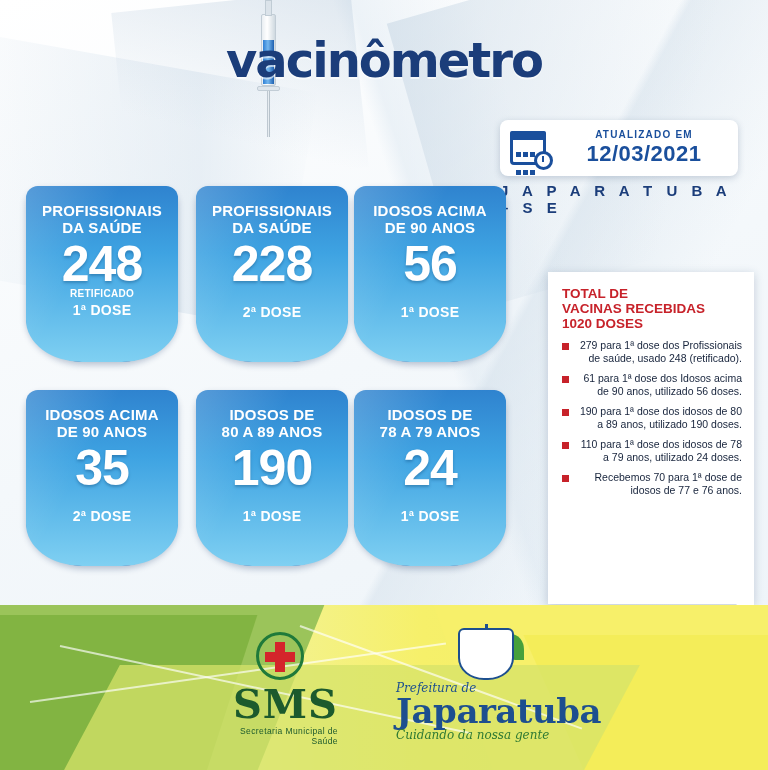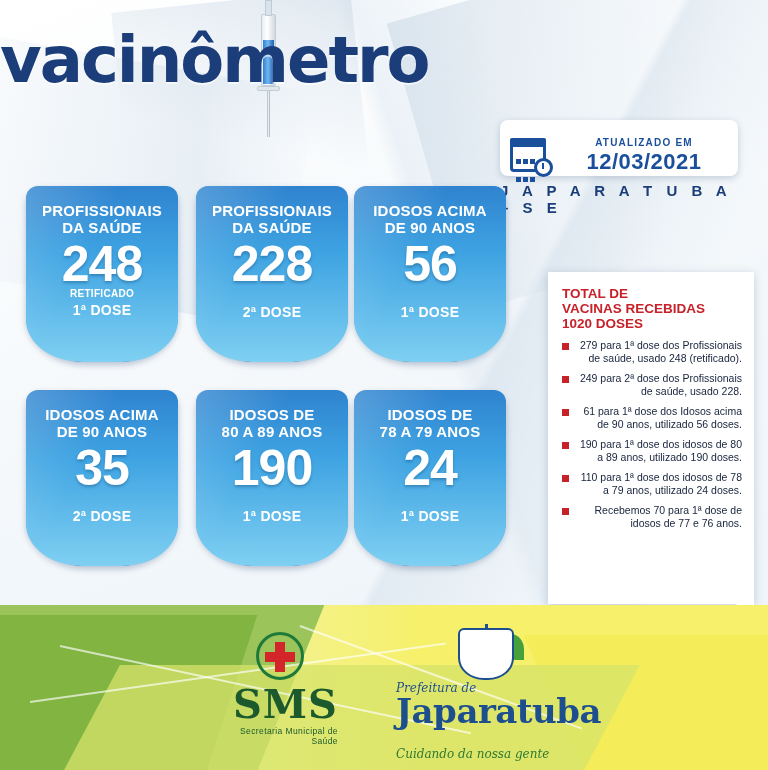--- a/index.html
+++ b/index.html
@@ -59,36 +59,36 @@
     background: #dfe6ec; border: 1px solid #c2cdd6; border-radius: 2px;
   }
   .syringe .needle {
     position: absolute; left: 11px; top: 91px; width: 3px; height: 46px;
     background: linear-gradient(90deg, #aab6c0, #e6ecf1, #9fadb8);
   }
 
   
   .title {
     position: absolute; left: 0; top: 22px; width: 768px;
-    text-align: left;
+    text-align: center;
     font-family: "DejaVu Sans", sans-serif;
     font-weight: bold;
-    font-size: 64px;
+    font-size: 48px;
     letter-spacing: -2px;
     color: #1b3d7a;
     line-height: 76px;
     text-shadow: 0 2px 0 rgba(255,255,255,.6);
   }
 
   
   .date-card {
     position: absolute; left: 500px; top: 120px; width: 238px; height: 56px;
     background: #ffffff; border-radius: 8px;
     box-shadow: 0 2px 7px rgba(30,60,100,.22);
-    display: flex; align-items: flex-end; padding: 0 10px;
+    display: flex; align-items: center; padding: 0 10px;
   }
   .cal-icon { width: 42px; height: 42px; position: relative; flex: 0 0 42px; }
   .cal-icon .body {
     position: absolute; left: 0; top: 4px; width: 36px; height: 34px;
     border: 3px solid #1a4f9c; border-radius: 4px; background: #fff;
   }
   .cal-icon .top {
     position: absolute; left: 0; top: 4px; width: 36px; height: 9px;
     background: #1a4f9c; border-radius: 2px 2px 0 0;
   }
@@ -257,21 +257,21 @@
   .pref-small {
     font-family: "DejaVu Serif", serif; font-size: 12px; color: #1d4f8f;
     font-style: italic; line-height: 12px;
   }
   .pref-name {
     font-family: "DejaVu Serif", serif; font-weight: bold; font-size: 34px;
     color: #1d4f8f; line-height: 34px; letter-spacing: -.5px;
   }
   .pref-tag {
     font-family: "DejaVu Serif", serif; font-style: italic; font-size: 12px;
-    color: #2f7a33; margin-top: 19px;
+    color: #2f7a33; margin-top: 0;
   }
 </style>
 </head>
 <body>
 
 <div id="page">
 
   <div class="bg-top"></div>
   <div class="bg-fold-a"></div>
   <div class="bg-fold-b"></div>
@@ -371,24 +371,20 @@
   <div class="panel">
     <div class="panel-title">
       <div>TOTAL DE</div>
       <div>VACINAS RECEBIDAS</div>
       <div>1020 DOSES</div>
     </div>
 
     <div class="bullet">
       <div class="sq"></div>
       <div class="txt">279 para 1ª dose dos Profissionais de saúde, usado 248 (retificado).</div>
-    </div>
-    <div class="bullet">
-      <div class="sq"></div>
-      <div class="txt">249 para 2ª dose dos Profissionais de saúde, usado 228.</div>
     </div>
     <div class="bullet">
       <div class="sq"></div>
       <div class="txt">61 para 1ª dose dos Idosos acima de 90 anos, utilizado 56 doses.</div>
     </div>
     <div class="bullet">
       <div class="sq"></div>
       <div class="txt">190 para 1ª dose dos idosos de 80 a 89 anos, utilizado 190 doses.</div>
     </div>
     <div class="bullet">

